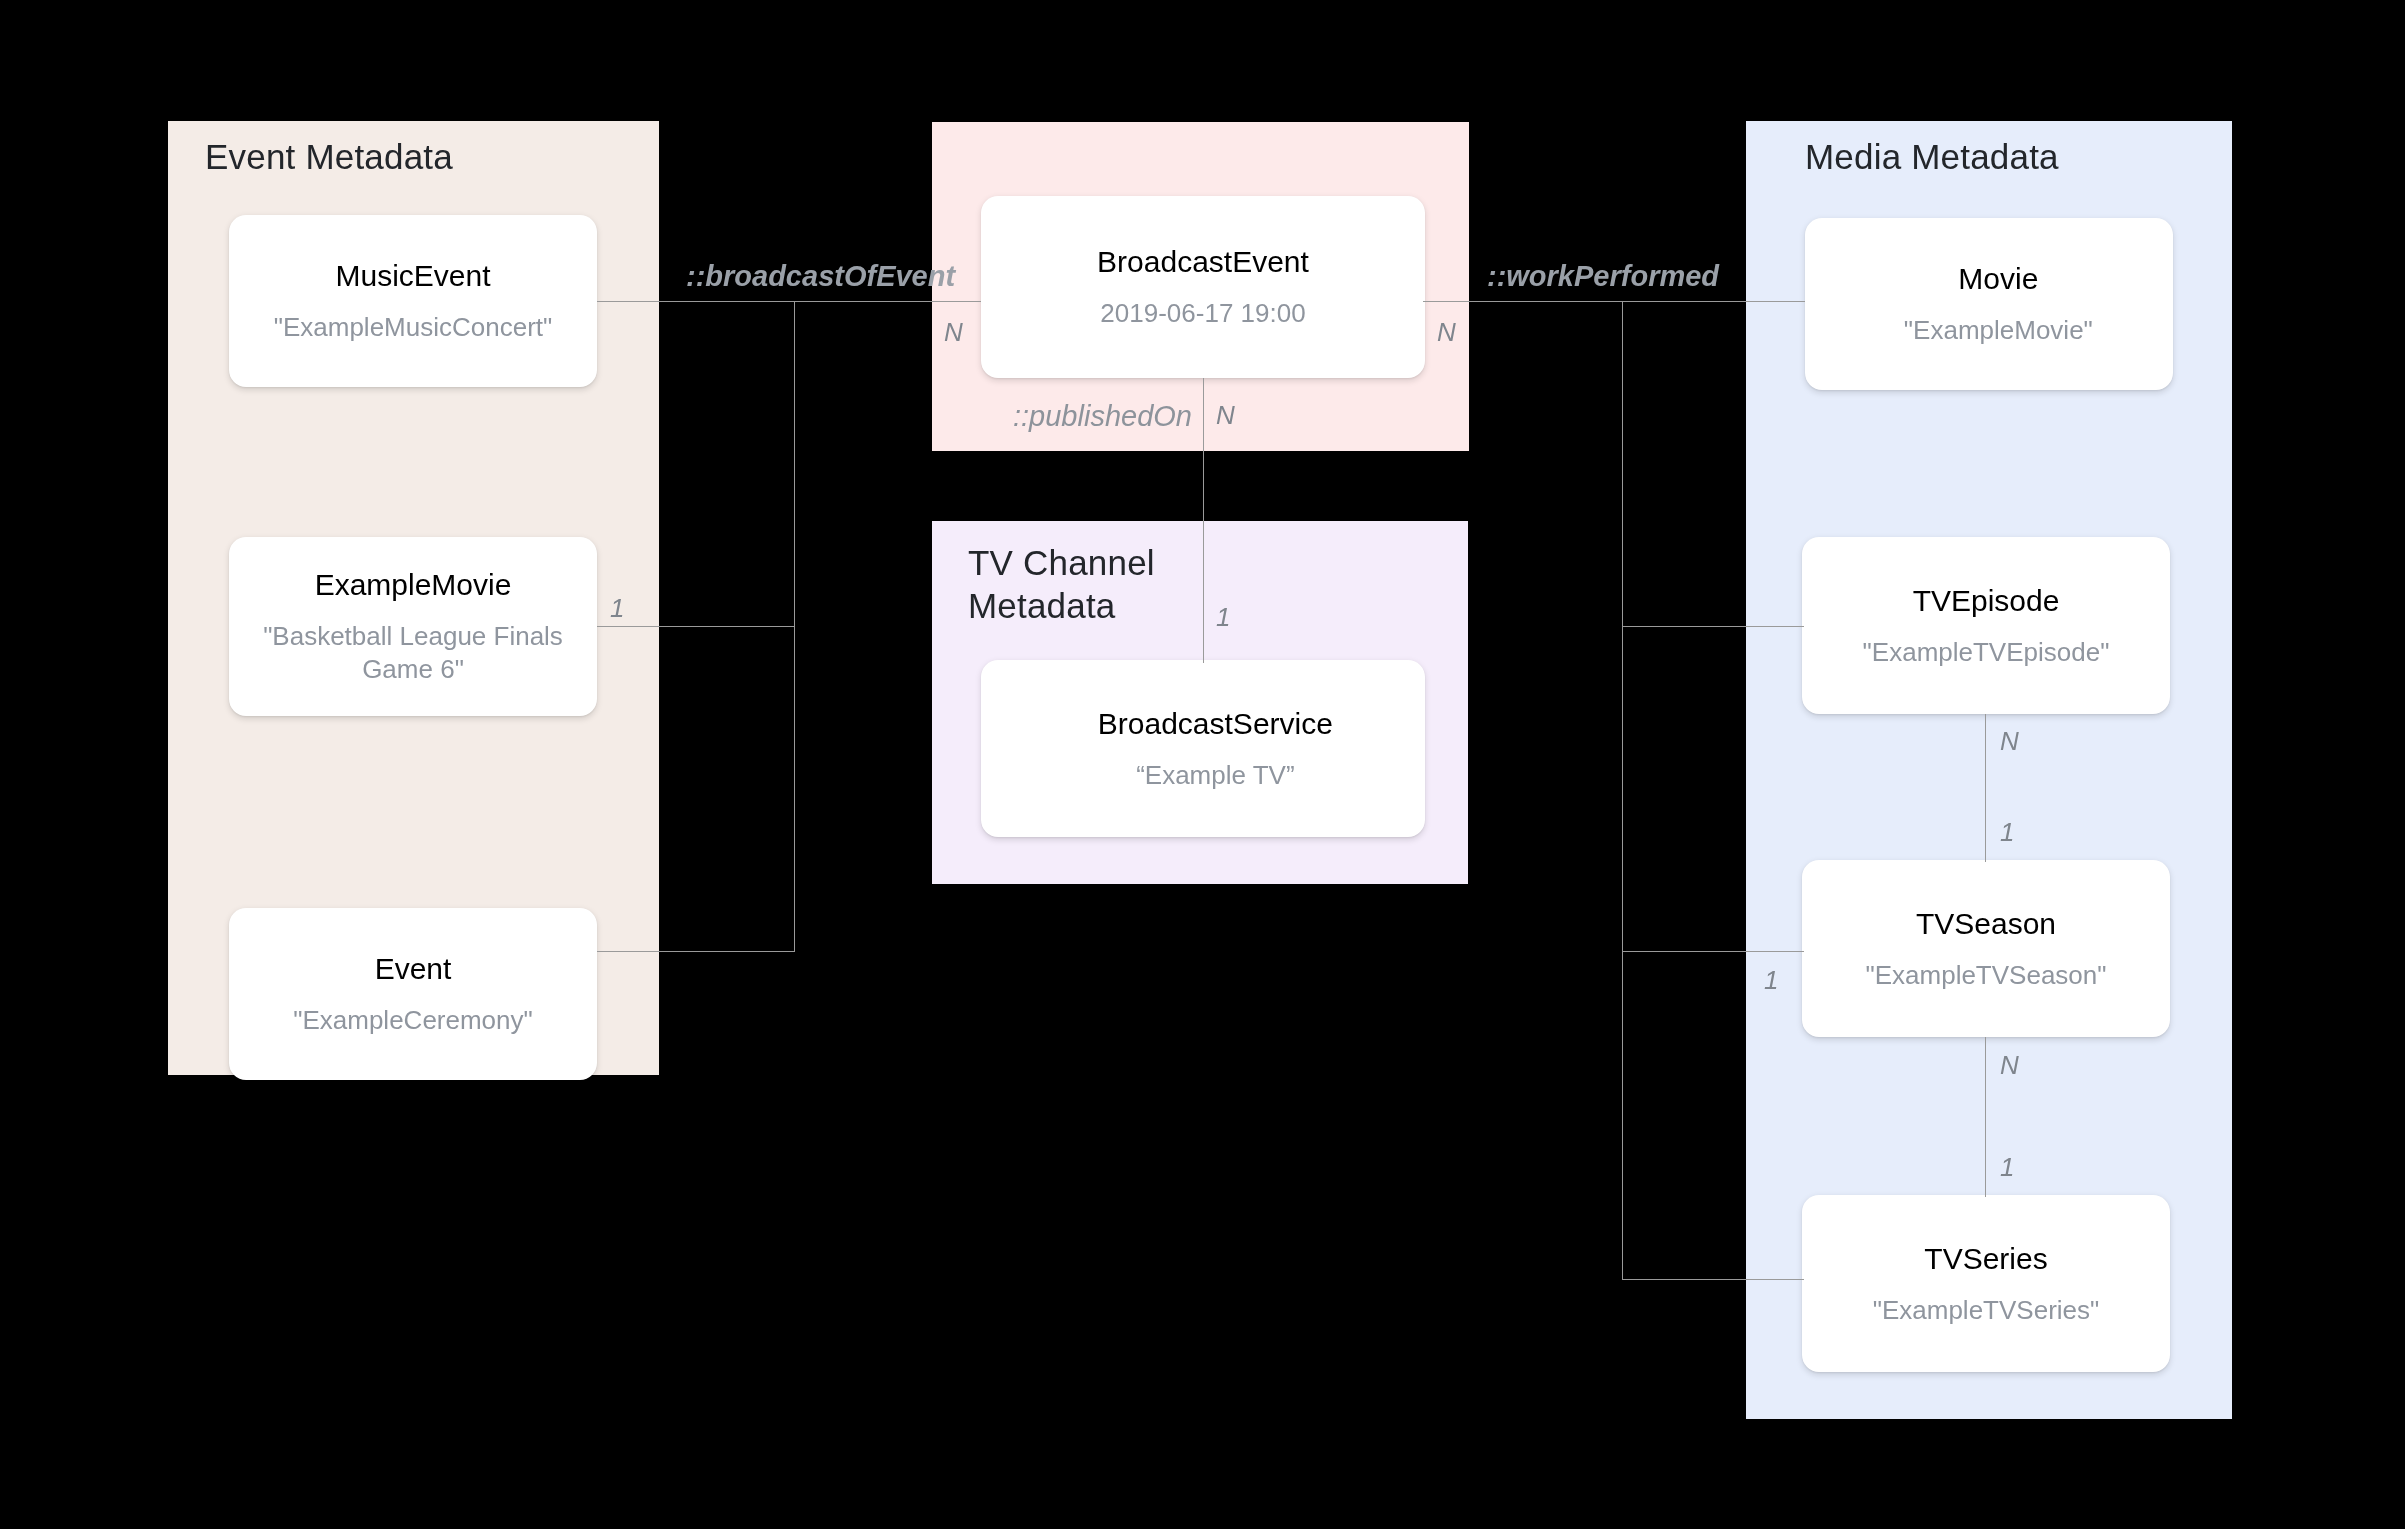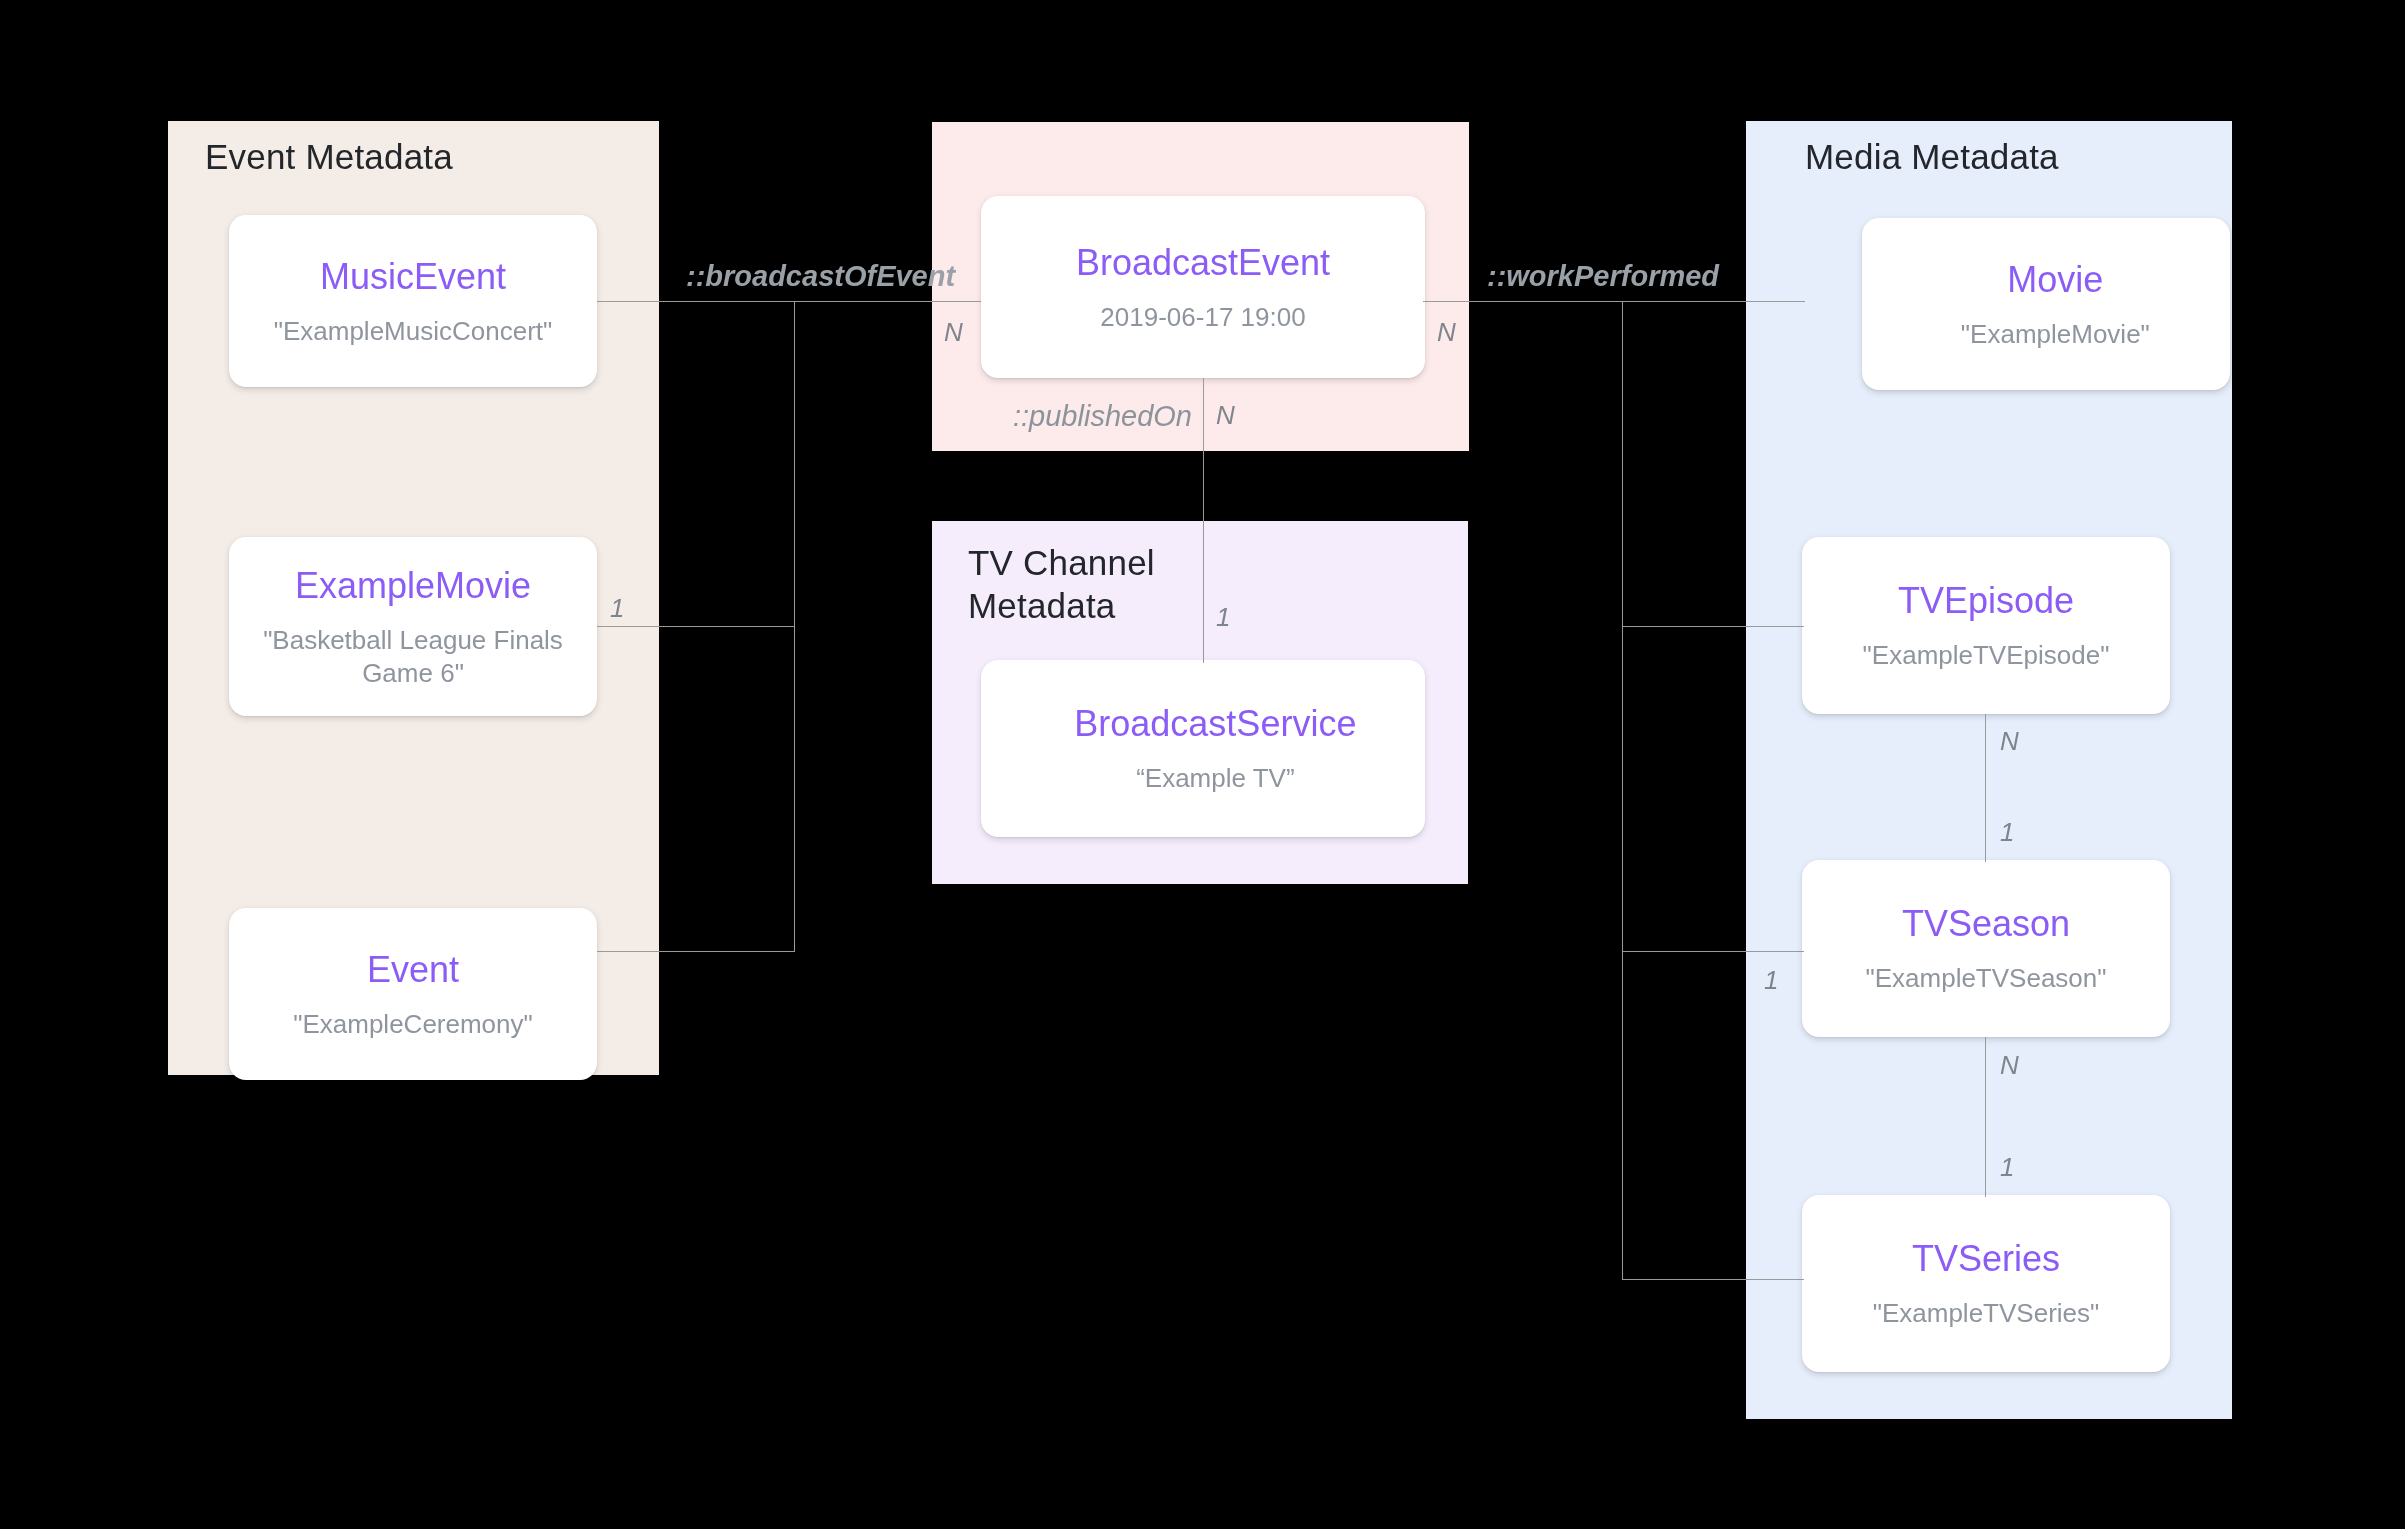--- a/index.html
+++ b/index.html
@@ -15,21 +15,21 @@
   #panel-event   {left:168px; top:121px;  width:491px;  height:954px;  background:#f4ece7;}
   #panel-broadcast{left:932px;top:122px;  width:537px;  height:329px;  background:#fdeaea;}
   #panel-tvchannel{left:932px;top:521px;  width:536px;  height:363px;  background:#f5edfb;}
   #panel-media   {left:1746px;top:121px;  width:486px;  height:1298px; background:#e6edfb;}
 
   
   .card{position:absolute;box-sizing:border-box;background:#fff;border-radius:17px;
         box-shadow:0 2.9px 6.7px rgba(0,0,0,.13),0 1px 1.9px rgba(0,0,0,.07);
         display:flex;flex-direction:column;align-items:center;justify-content:center;
         text-align:center;padding:9.6px 15.3px;}
-  .card .cname{color:#8b5cf6;font-size:36px;line-height:1.2;margin-bottom:17px;}
+  .card .cname{color:#000000;font-size:30px;line-height:1.2;margin-bottom:17px;}
   .card .cval {color:#8f959e;font-size:26px;line-height:1.26;}
 
   
   .h-line{position:absolute;height:0;border-top:1.9px solid #9a9a9a;}
   .v-line{position:absolute;width:0;border-left:1.9px solid #9a9a9a;}
 
   
   .edge-label{position:absolute;color:#9aa0a8;font-style:italic;font-weight:bold;
               font-size:29px;white-space:nowrap;}
   .edge-label.thin{font-weight:normal;color:#8d939b;}
@@ -71,21 +71,21 @@
 Metadata</div>
 
   <div class="card" style="left:981px;top:660px;width:444px;height:177px;padding-left:40px;">
     <div class="cname">BroadcastService</div>
     <div class="cval">“Example TV”</div>
   </div>
 
   <div class="panel" id="panel-media"></div>
   <div class="panel-title" style="left:1805px;top:136px;">Media Metadata</div>
 
-  <div class="card" style="left:1862px;top:218px;width:368px;height:172px;padding-left:34px;">
+  <div class="card" style="left:1805px;top:218px;width:368px;height:172px;padding-left:34px;">
     <div class="cname">Movie</div>
     <div class="cval">"ExampleMovie"</div>
   </div>
 
   <div class="card" style="left:1802px;top:537px;width:368px;height:177px;">
     <div class="cname">TVEpisode</div>
     <div class="cval">"ExampleTVEpisode"</div>
   </div>
 
   <div class="card" style="left:1802px;top:860px;width:368px;height:177px;text-align:center;">

